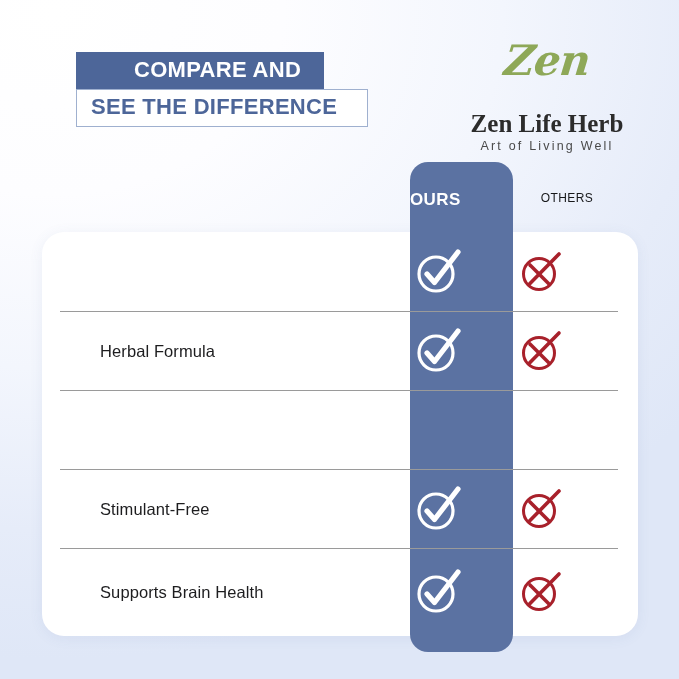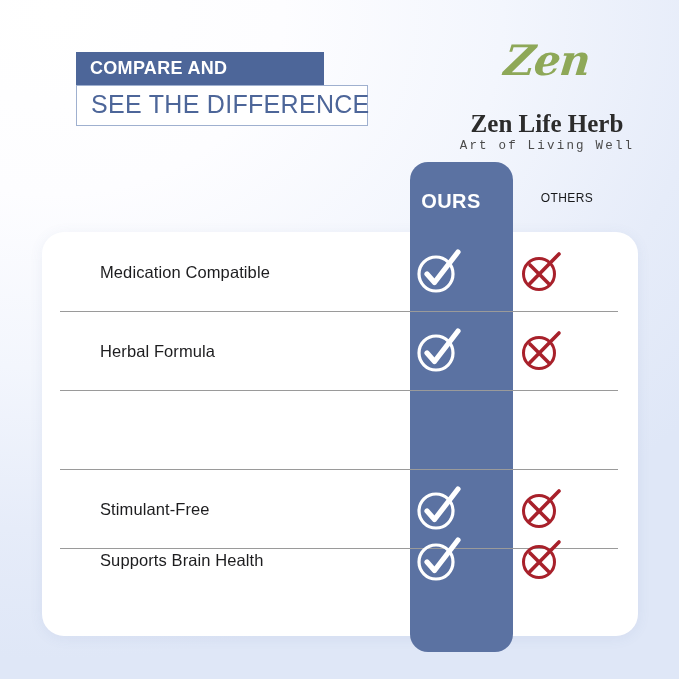--- a/index.html
+++ b/index.html
@@ -17,39 +17,40 @@
   #heading{position:absolute;left:76px;top:52px;width:300px;}
   .title-bar-1{
     background:#4d6699;
     padding:7px 14px 9px 14px;
     box-sizing:border-box;
     width:248px;
   }
   .title-bar-1 span{
     display:block;
     color:#ffffff;
-    font-size:18px;
+    font-size:22px;
     font-weight:bold;
     letter-spacing:0.3px;
     line-height:1;
     white-space:nowrap;
+    margin-left:44px;
   }
   .title-bar-2{
     background:#ffffff;
     border:1px solid #9fb0cf;
     padding:6px 14px 8px 14px;
     box-sizing:border-box;
     width:292px;
     margin-top:-1px;
   }
   .title-bar-2 span{
     display:block;
     color:#4d6699;
-    font-size:25px;
-    font-weight:normal;
+    font-size:22px;
+    font-weight:bold;
     letter-spacing:0.3px;
     line-height:1;
     white-space:nowrap;
   }
   
   #logo{position:absolute;left:452px;top:40px;width:190px;text-align:center;}
   .logo-zen{
     font-family:"DejaVu Serif", serif;
     font-style:italic;
     font-weight:bold;
@@ -64,41 +65,41 @@
   .logo-name{
     font-family:"Liberation Serif", serif;
     font-size:25px;
     font-weight:bold;
     color:#2c2c2c;
     line-height:1.1;
     display:block;
     margin-top:28px;
   }
   .logo-tag{
-    font-family:Liberation Mono, monospace;
+    font-family:Liberation Sans, sans-serif;
     font-size:12.5px;
     color:#4a4a4a;
     letter-spacing:2.2px;
     line-height:1.4;
     display:block;
   }
   
   #card{
     position:absolute;left:42px;top:232px;width:596px;height:404px;
     background:#ffffff;border-radius:22px;
     box-shadow:0 2px 14px rgba(80,100,150,0.08);
   }
   
   #ours-col{
     position:absolute;left:410px;top:162px;width:103px;height:490px;
     background:#5b72a2;border-radius:18px;
   }
   #ours-label{
     position:absolute;left:410px;top:190px;width:82px;
-    text-align:center;color:#ffffff;font-size:20px;font-weight:bold;
+    text-align:left;color:#ffffff;font-size:17px;font-weight:bold;
     letter-spacing:0.4px;
   }
   #others-label{
     position:absolute;left:513px;top:191px;width:108px;
     text-align:center;color:#17181a;font-size:12px;
     letter-spacing:0.4px;
   }
   
   .row{position:absolute;left:42px;width:596px;height:79px;}
   .row-label{
@@ -131,21 +132,20 @@
     <span class="logo-tag">Art of Living Well</span>
   </div>
 
   <div id="card"></div>
 
   <div id="ours-col"></div>
   <div id="ours-label">OURS</div>
   <div id="others-label">OTHERS</div>
 
   <div class="row" style="top:232px">
-    <div class="row-label">Medication Compatible</div>
     <div class="icon-ours">
       <svg viewBox="0 0 56 56" width="56" height="56">
         <circle cx="26" cy="30" r="17" fill="none" stroke="#ffffff" stroke-width="3.2"></circle>
         <path d="M17 30 L24.5 38.5 L48 8" fill="none" stroke="#ffffff" stroke-width="5.2" stroke-linecap="round" stroke-linejoin="round"></path>
       </svg>
     </div>
     <div class="icon-others">
       <svg viewBox="0 0 56 56" width="56" height="56">
         <circle cx="26" cy="30" r="15.5" fill="none" stroke="#a8212b" stroke-width="3"></circle>
         <path d="M17 21 L36 40" fill="none" stroke="#a8212b" stroke-width="3.6" stroke-linecap="round"></path>
@@ -186,21 +186,21 @@
     <div class="icon-others">
       <svg viewBox="0 0 56 56" width="56" height="56">
         <circle cx="26" cy="30" r="15.5" fill="none" stroke="#a8212b" stroke-width="3"></circle>
         <path d="M17 21 L36 40" fill="none" stroke="#a8212b" stroke-width="3.6" stroke-linecap="round"></path>
         <path d="M16.5 40 L46 10" fill="none" stroke="#a8212b" stroke-width="3.6" stroke-linecap="round"></path>
       </svg>
     </div>
   </div>
   <div class="divider" style="top:548px"></div>
 
-  <div class="row" style="top:520px">
+  <div class="row" style="top:552px">
     <div class="row-label">Supports Brain Health</div>
     <div class="icon-ours">
       <svg viewBox="0 0 56 56" width="56" height="56">
         <circle cx="26" cy="30" r="17" fill="none" stroke="#ffffff" stroke-width="3.2"></circle>
         <path d="M17 30 L24.5 38.5 L48 8" fill="none" stroke="#ffffff" stroke-width="5.2" stroke-linecap="round" stroke-linejoin="round"></path>
       </svg>
     </div>
     <div class="icon-others">
       <svg viewBox="0 0 56 56" width="56" height="56">
         <circle cx="26" cy="30" r="15.5" fill="none" stroke="#a8212b" stroke-width="3"></circle>

